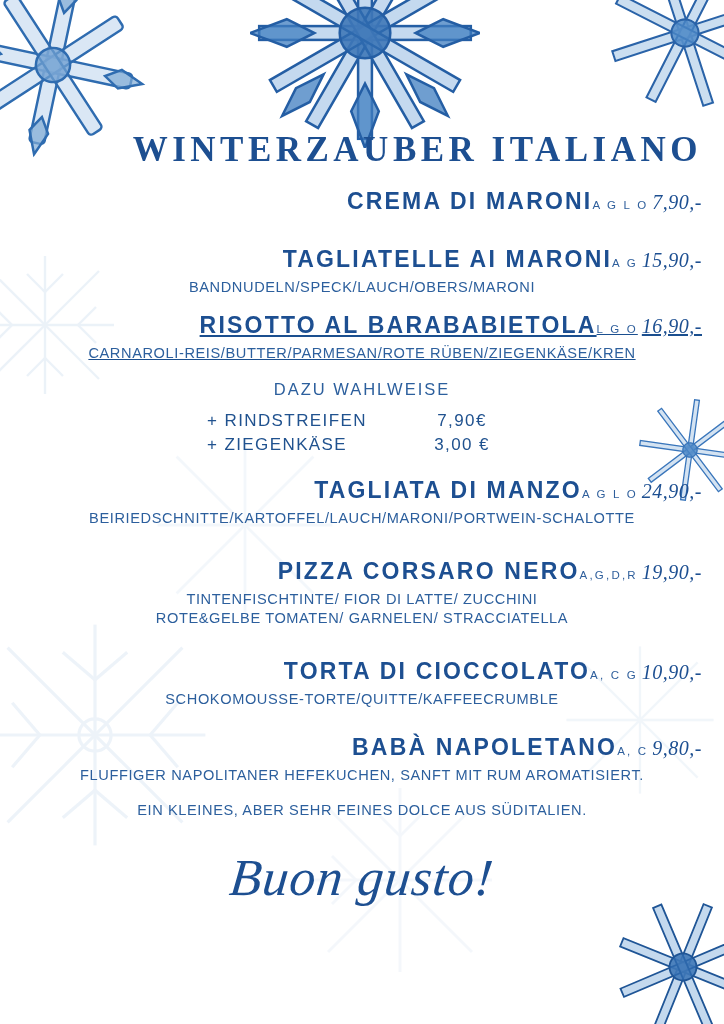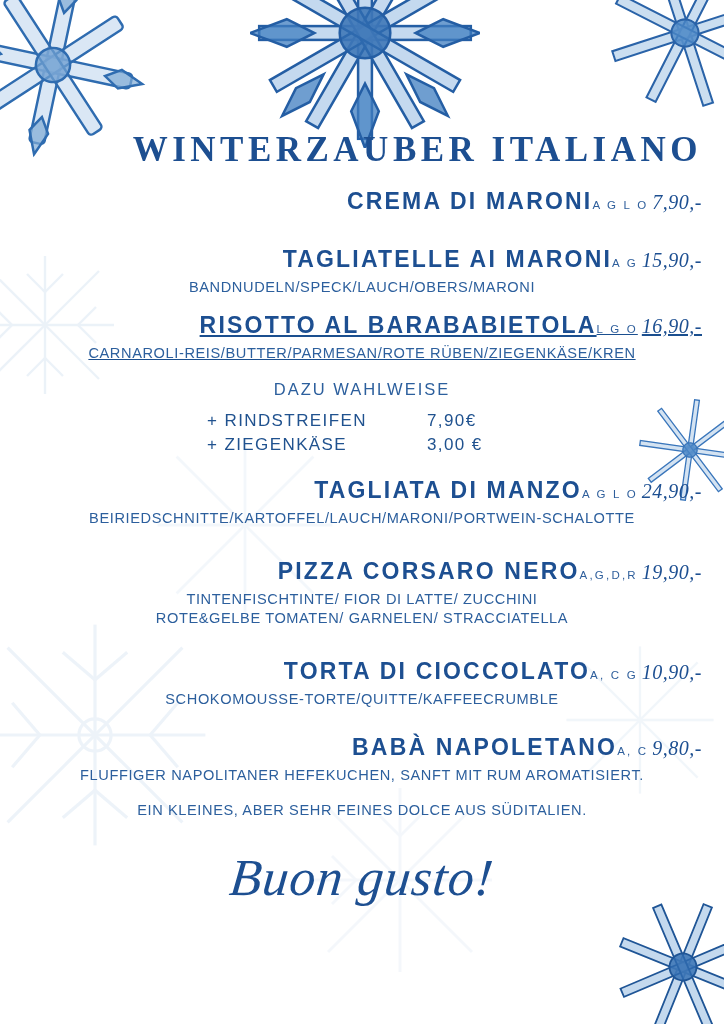--- a/index.html
+++ b/index.html
@@ -110,21 +110,21 @@
     gap: 4px;
   }
   .addon-row {
     display: grid;
     grid-template-columns: 200px 110px;
     font-size: 17px;
     letter-spacing: 1.4px;
     color: #20528f;
   }
   .addon-row .a-label { text-align: left; }
-  .addon-row .a-price { text-align: left; margin-left: 20px; }
+  .addon-row .a-price { text-align: center; }
 
   .signature {
     text-align: center;
     margin-top: 28px;
     font-family: "Liberation Serif", serif;
     font-style: italic;
     font-size: 52px;
     color: #1d4f91;
     letter-spacing: 1px;
   }

